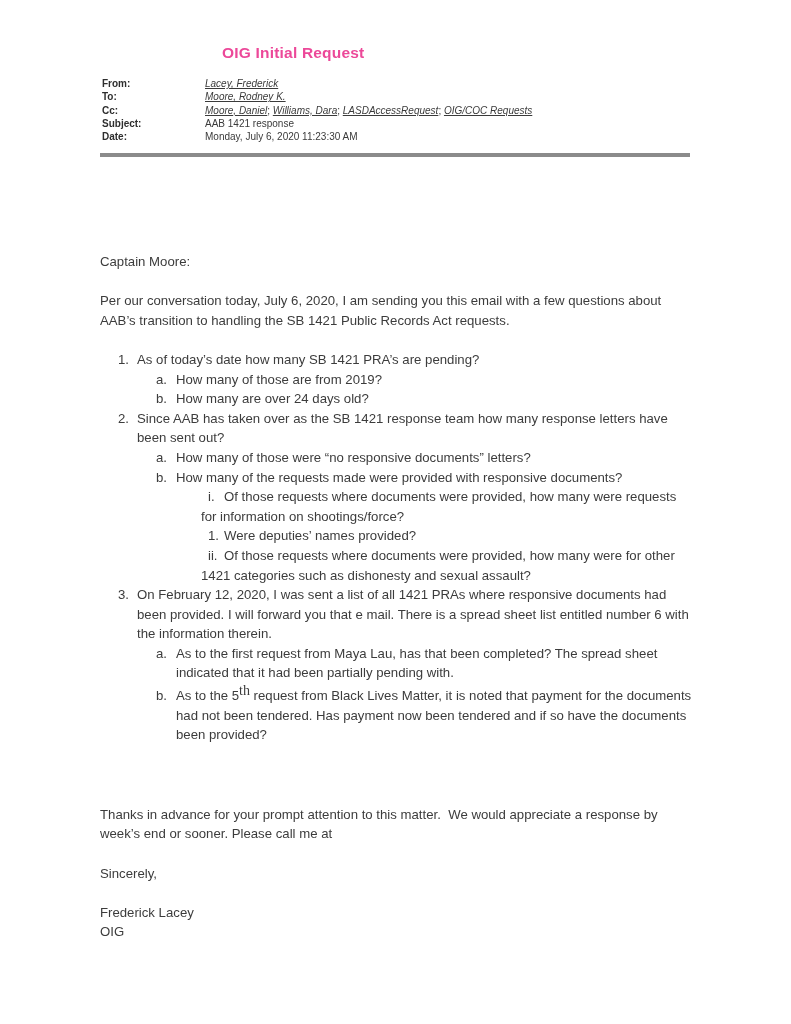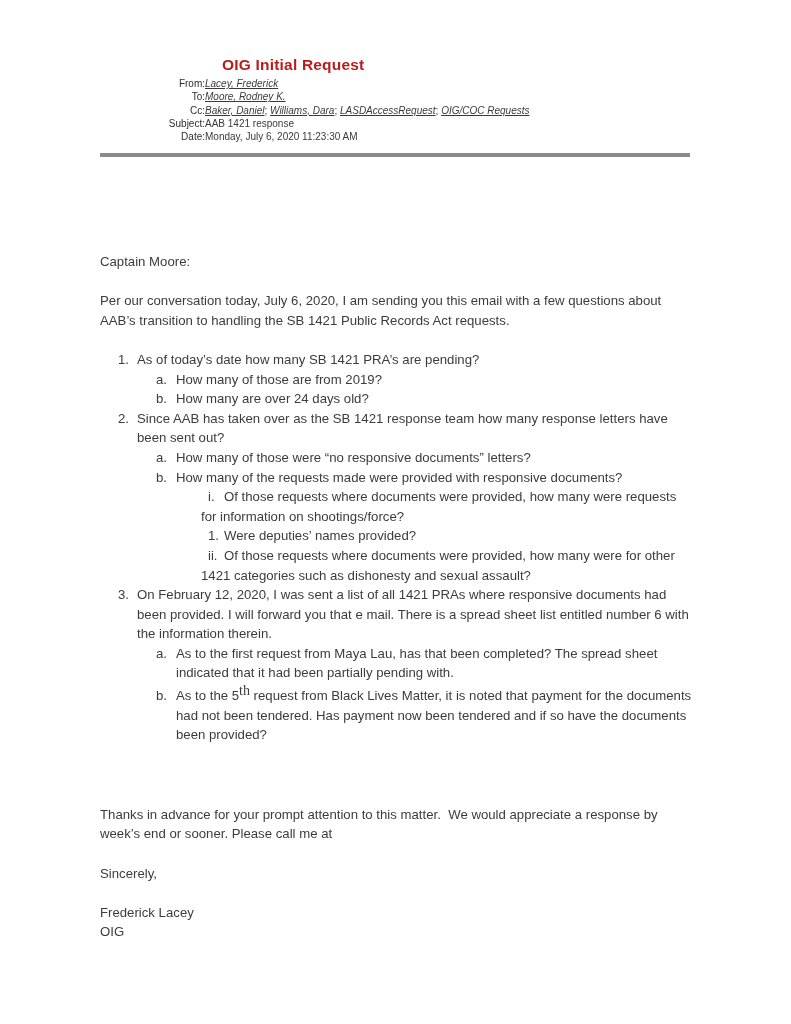--- a/index.html
+++ b/index.html
@@ -8,40 +8,39 @@
     width: 791px;
     height: 1024px;
     background: #ffffff;
     font-family: "Liberation Sans", sans-serif;
     color: #3d3d3d;
     overflow: hidden;
   }
   .doc-title {
     position: absolute;
     left: 222px;
-    top: 56px;
+    top: 44px;
     font-size: 15.5px;
     font-weight: bold;
-    color: #b91c1c;
+    color: #ec4899;
     letter-spacing: 0.2px;
   }
   .mail-header {
     position: absolute;
     left: 102px;
     top: 77px;
     width: 590px;
     font-size: 10px;
     color: #3a3a3a;
   }
   .mail-row { display: flex; line-height: 13.3px; }
   .mail-label {
     flex: 0 0 103px;
-    font-weight: normal;
+    font-weight: bold;
     color: #2e2e2e;
-    text-align: right;
   }
   .mail-value { flex: 1; white-space: pre-wrap; }
   .underlined { text-decoration: underline; font-style: italic; }
   .rule {
     position: absolute;
     left: 100px;
     top: 153px;
     width: 590px;
     height: 3.5px;
     background: #8b8b8b;
@@ -93,21 +92,21 @@
     <div class="mail-row">
       <span class="mail-label">From:</span>
       <span class="mail-value"><span class="underlined">Lacey, Frederick</span></span>
     </div>
     <div class="mail-row">
       <span class="mail-label">To:</span>
       <span class="mail-value"><span class="underlined">Moore, Rodney K.</span></span>
     </div>
     <div class="mail-row">
       <span class="mail-label">Cc:</span>
-      <span class="mail-value"><span class="underlined">Baker, Daniel</span><span>; </span><span class="underlined">Williams, Dara</span><span>; </span><span class="underlined">LASDAccessRequest</span><span>; </span><span class="underlined">OIG/COC Requests</span></span>
+      <span class="mail-value"><span class="underlined">Moore, Daniel</span><span>; </span><span class="underlined">Williams, Dara</span><span>; </span><span class="underlined">LASDAccessRequest</span><span>; </span><span class="underlined">OIG/COC Requests</span></span>
     </div>
     <div class="mail-row">
       <span class="mail-label">Subject:</span>
       <span class="mail-value">AAB 1421 response</span>
     </div>
     <div class="mail-row">
       <span class="mail-label">Date:</span>
       <span class="mail-value">Monday, July 6, 2020 11:23:30 AM</span>
     </div>
   </div>

